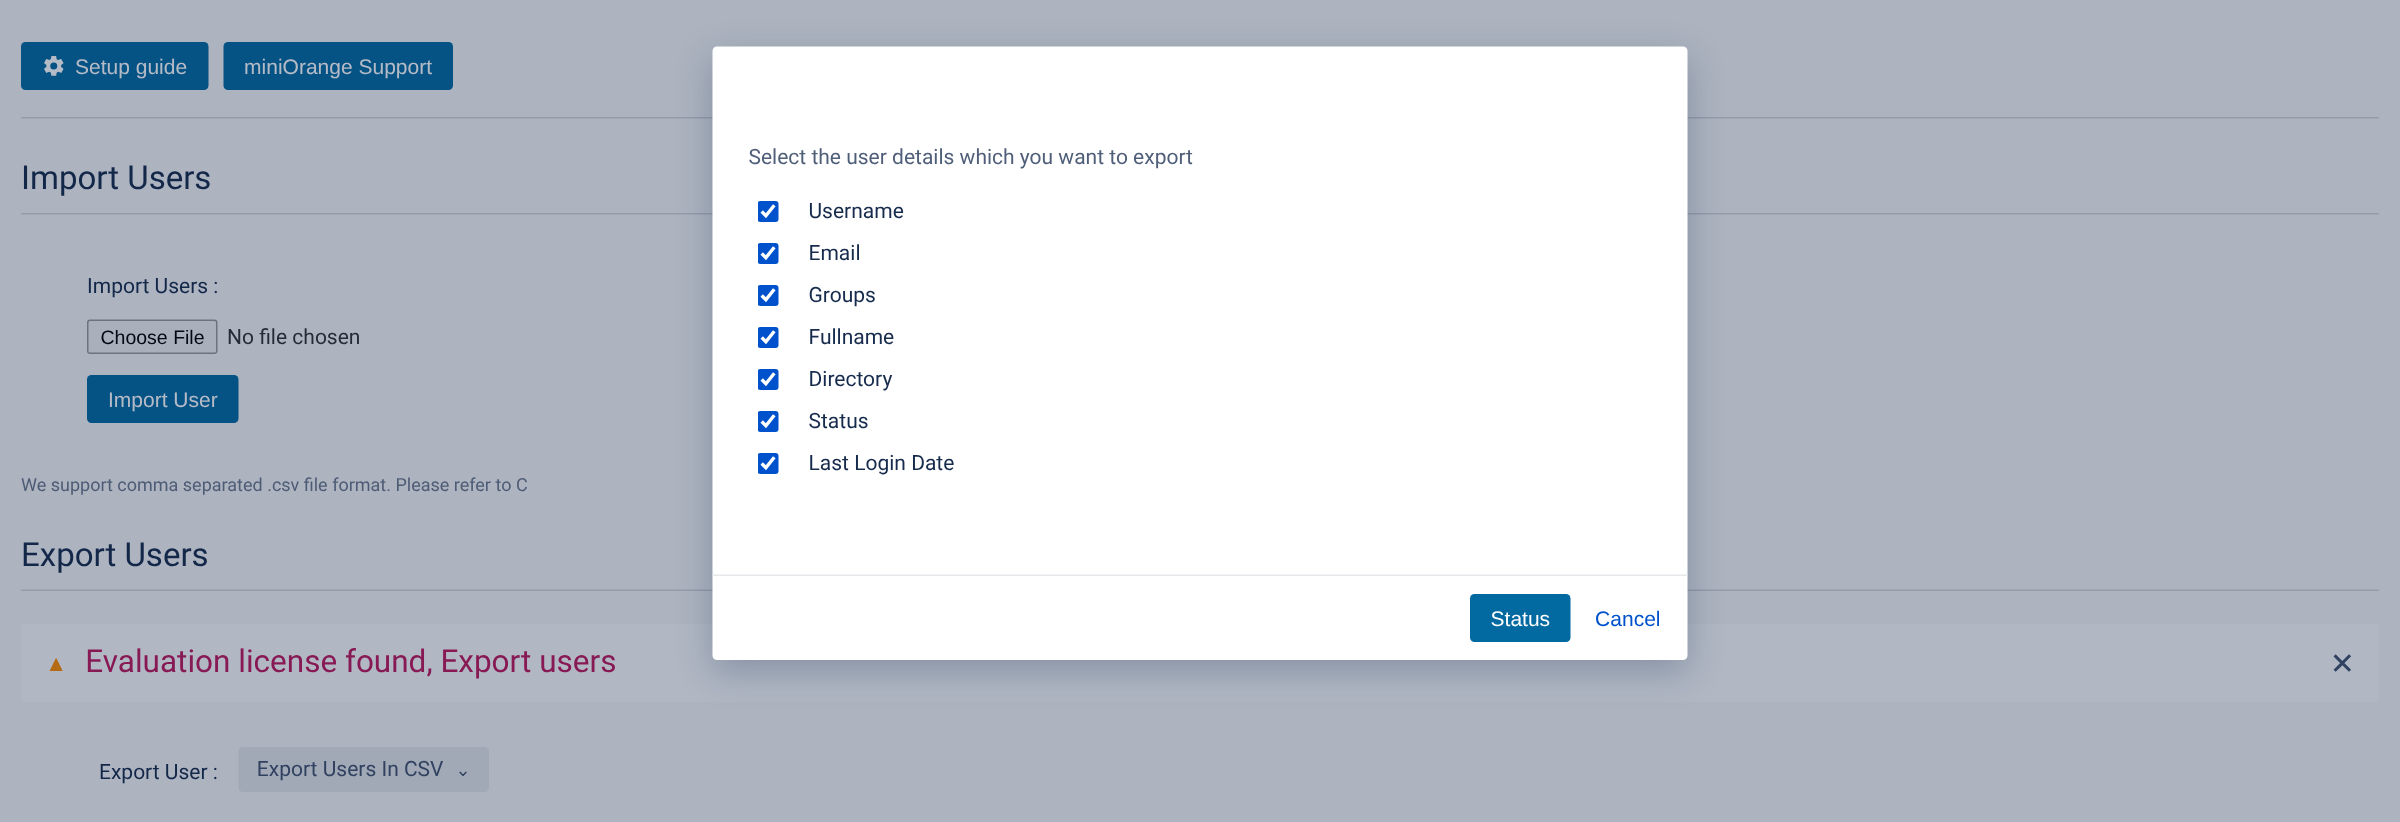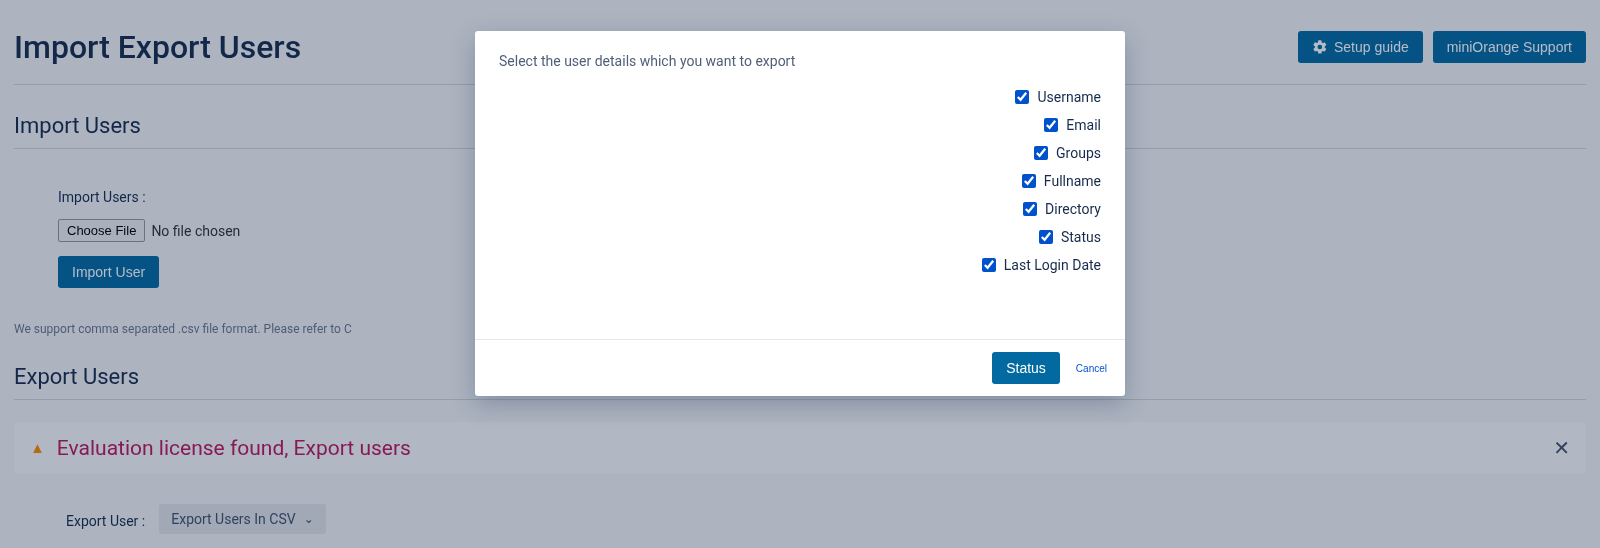--- a/index.html
+++ b/index.html
@@ -160,63 +160,62 @@
     background: #fff;
     width: 650px;
     margin-top: 31px;
     border-radius: 3px;
     box-shadow: 0 8px 24px rgba(9,30,66,0.25);
     display: flex;
     flex-direction: column;
   }
   .modal-body {
     padding: 22px 24px 60px 24px;
+    margin-top: 44px;
   }
   .modal-instruction {
     font-size: 14px;
     color: #505f79;
     margin-bottom: 14px;
   }
   .check-row {
     display: flex;
     align-items: center;
-    gap: 8px;
+    gap: 20px;
     padding: 6px 0 6px 6px;
     font-size: 14px;
     color: #172b4d;
-    justify-content: flex-end;
   }
   .check-row input[type="checkbox"] {
     width: 14px;
     height: 14px;
     accent-color: #0052cc;
     cursor: pointer;
   }
   .modal-footer {
     border-top: 1px solid #e5e7eb;
     padding: 12px 18px;
     display: flex;
     justify-content: flex-end;
     align-items: center;
     gap: 16px;
   }
   .link-btn {
     color: #0052cc;
-    font-size: 10px;
+    font-size: 14px;
     background: none;
     border: none;
     cursor: pointer;
   }
 </style>
 </head>
 <body>
 
 <div class="page">
   <div class="header-row">
-    <h1 class="page-title">Import Export Users</h1>
     <div class="header-buttons">
       <button class="btn btn-primary">
         <span class="gear-icon">
           <svg viewBox="0 0 24 24" width="16" height="16" fill="currentColor">
               <path d="M19.14,12.94a7.07,7.07,0,0,0,.05-.94,7.07,7.07,0,0,0-.05-.94l2.11-1.65a.5.5,0,0,0,.12-.64l-2-3.46a.5.5,0,0,0-.61-.22l-2.49,1a7,7,0,0,0-1.63-.94l-.38-2.65A.5.5,0,0,0,13.76,2H9.76a.5.5,0,0,0-.5.42L8.88,5.07a7,7,0,0,0-1.63.94l-2.49-1a.5.5,0,0,0-.61.22l-2,3.46a.5.5,0,0,0,.12.64L4.38,11a7.07,7.07,0,0,0-.05.94,7.07,7.07,0,0,0,.05.94L2.27,14.53a.5.5,0,0,0-.12.64l2,3.46a.5.5,0,0,0,.61.22l2.49-1a7,7,0,0,0,1.63.94l.38,2.65a.5.5,0,0,0,.5.42h4a.5.5,0,0,0,.5-.42l.38-2.65a7,7,0,0,0,1.63-.94l2.49,1a.5.5,0,0,0,.61-.22l2-3.46a.5.5,0,0,0-.12-.64ZM11.76,15.5A3.5,3.5,0,1,1,15.26,12,3.5,3.5,0,0,1,11.76,15.5Z"></path>
             </svg>
         </span>
         <span>Setup guide</span>
       </button>
       <button class="btn btn-primary">

